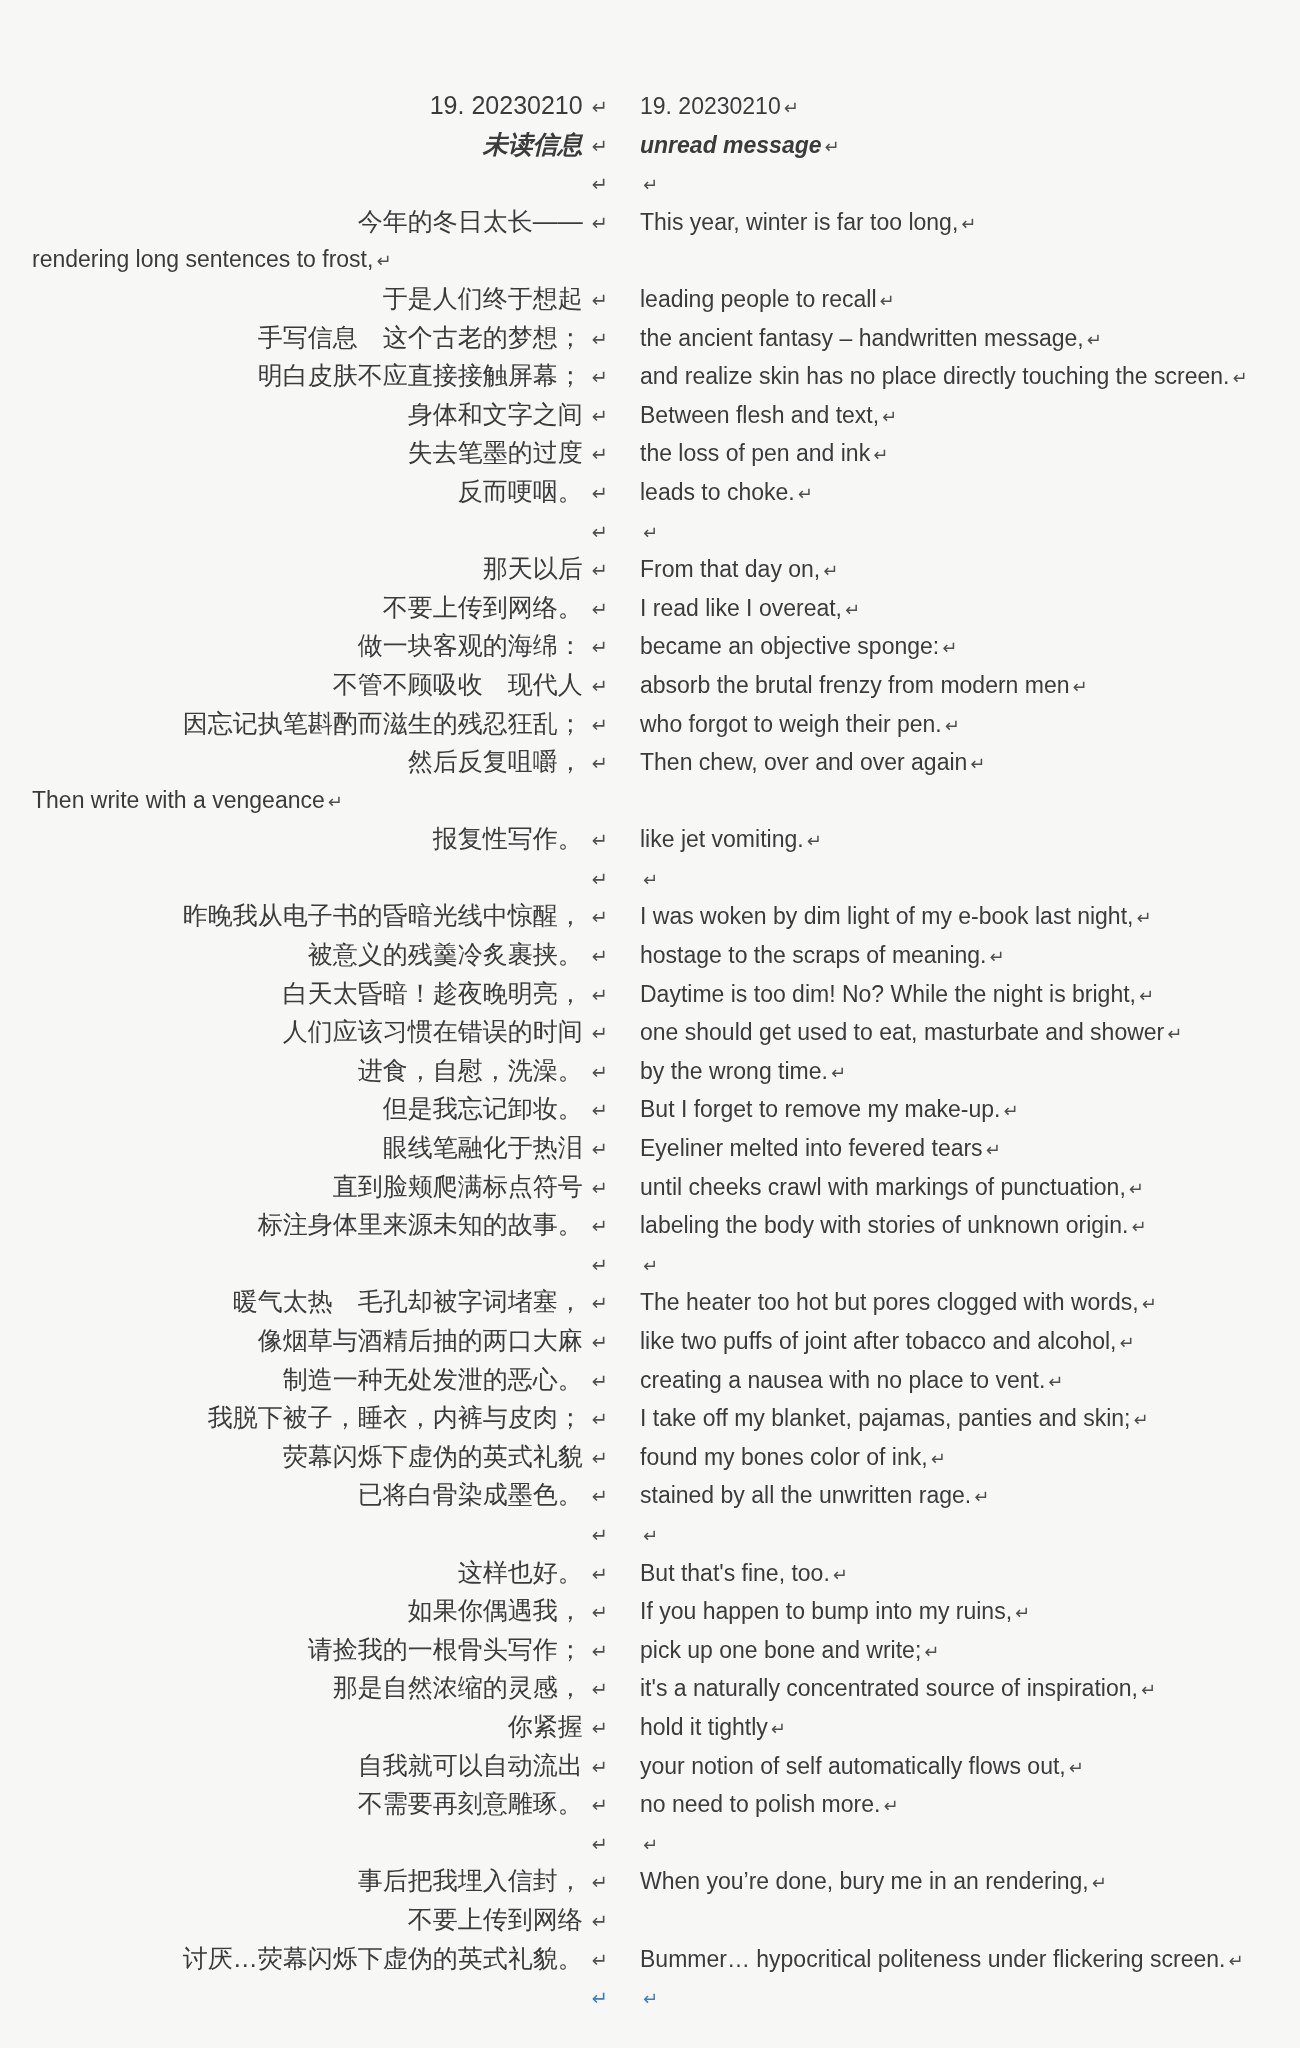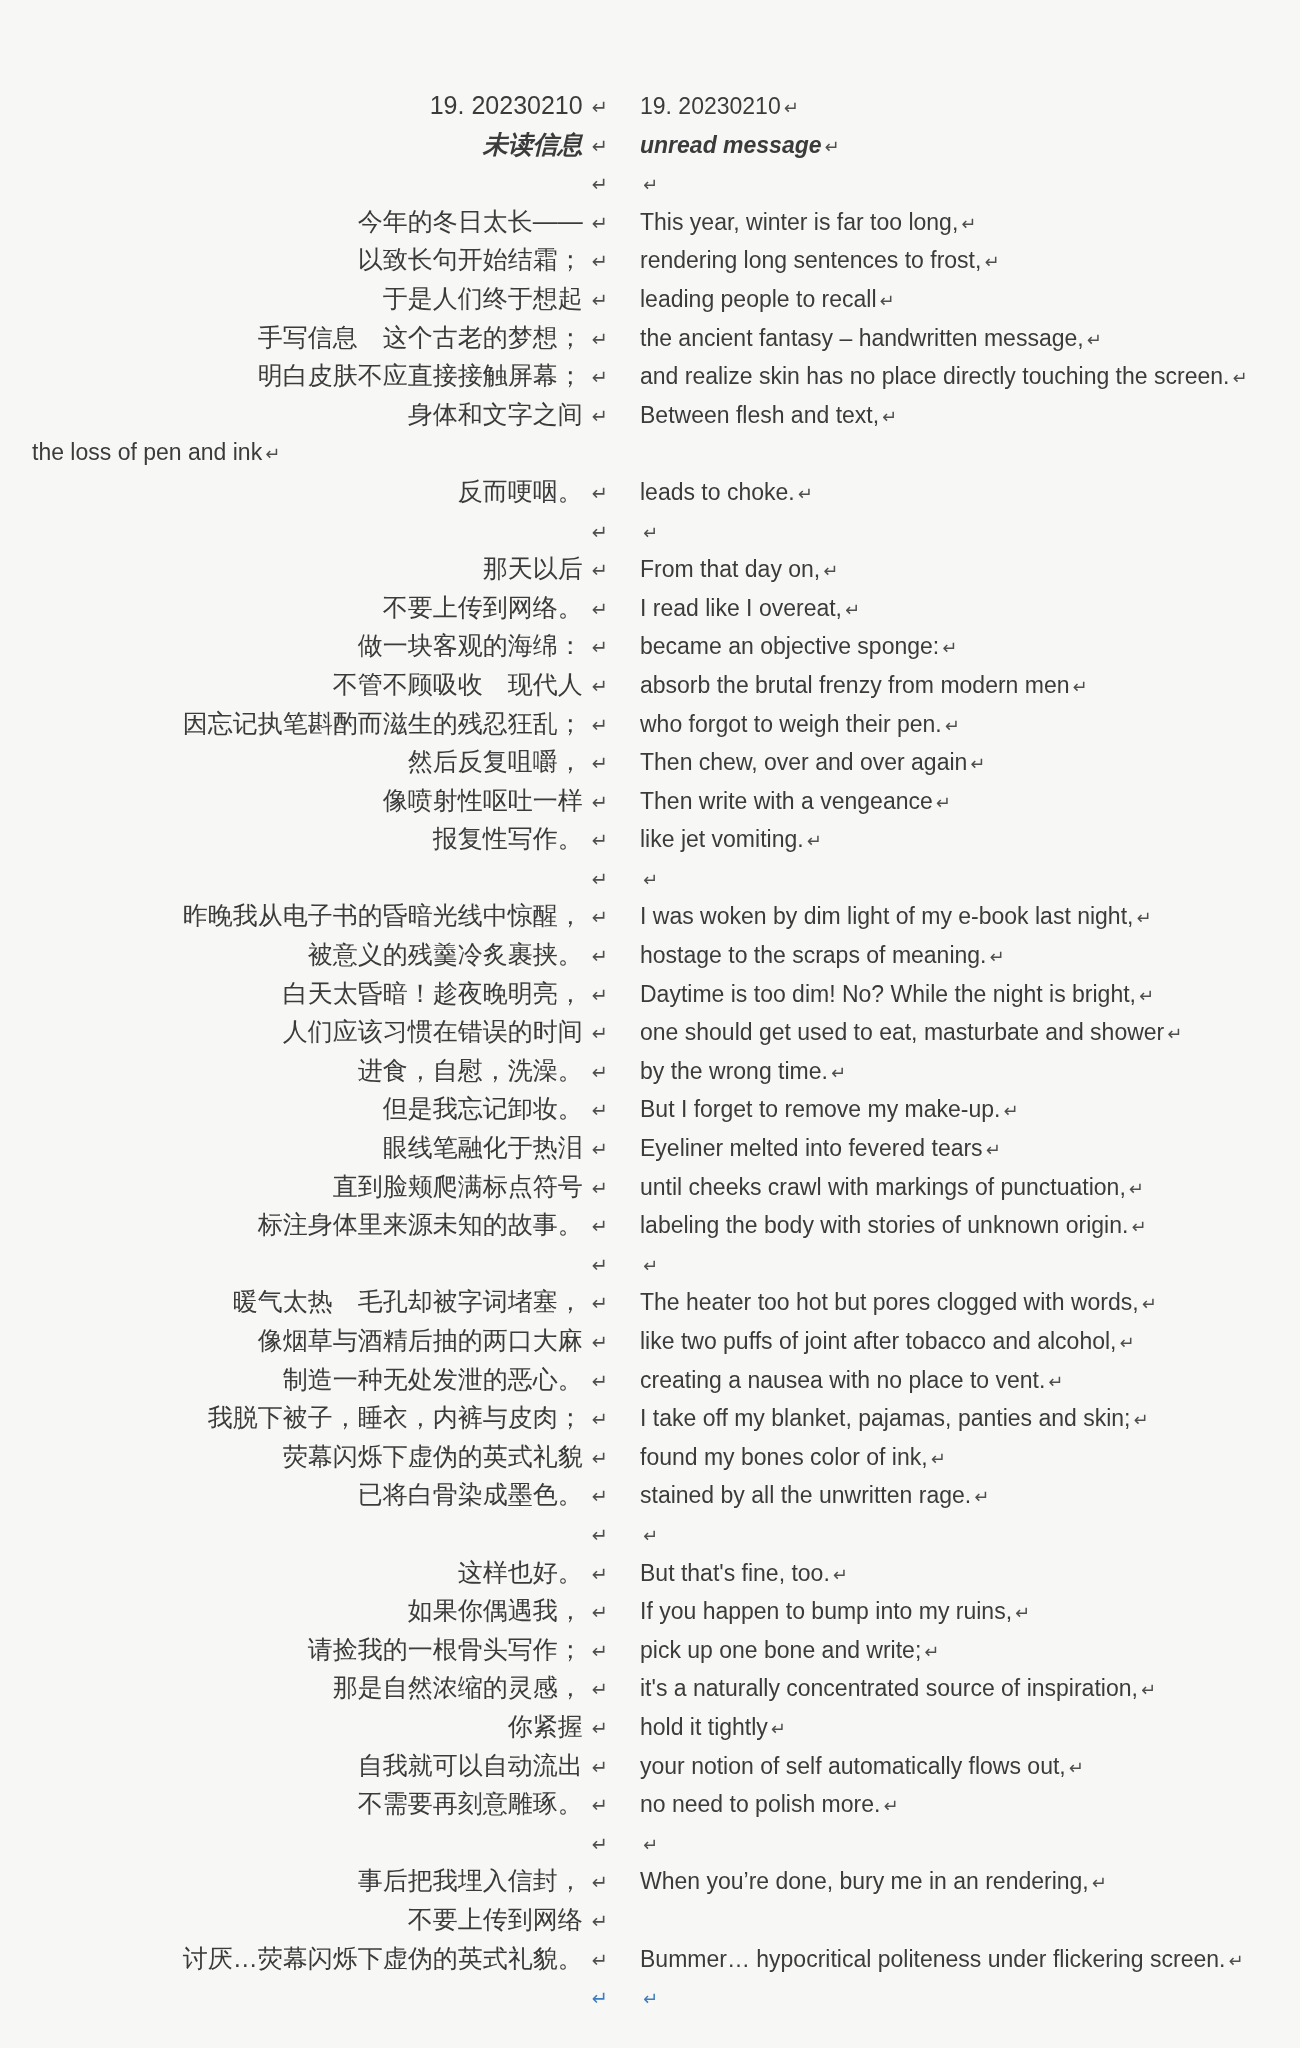--- a/index.html
+++ b/index.html
@@ -55,40 +55,40 @@
   </div>
       <div class="row blank">
     <div class="cell-zh"><span class="txt"></span><span class="mark">↵</span></div>
     <div class="cell-en"><span class="txt"></span><span class="mark">↵</span></div>
   </div>
       <div class="row normal">
     <div class="cell-zh"><span class="txt">今年的冬日太长——</span><span class="mark">↵</span></div>
     <div class="cell-en"><span class="txt">This year, winter is far too long,</span><span class="mark">↵</span></div>
   </div>
       <div class="row normal">
-    <div class="cell-zh"><span class="txt">以致长句开始结霜；</span><span class="mark">↵</span></div>
     <div class="cell-en"><span class="txt">rendering long sentences to frost,</span><span class="mark">↵</span></div>
   </div>
       <div class="row normal">
     <div class="cell-zh"><span class="txt">于是人们终于想起</span><span class="mark">↵</span></div>
     <div class="cell-en"><span class="txt">leading people to recall</span><span class="mark">↵</span></div>
   </div>
       <div class="row normal">
     <div class="cell-zh"><span class="txt">手写信息　这个古老的梦想；</span><span class="mark">↵</span></div>
     <div class="cell-en"><span class="txt">the ancient fantasy – handwritten message,</span><span class="mark">↵</span></div>
   </div>
       <div class="row normal">
     <div class="cell-zh"><span class="txt">明白皮肤不应直接接触屏幕；</span><span class="mark">↵</span></div>
     <div class="cell-en"><span class="txt">and realize skin has no place directly touching the screen.</span><span class="mark">↵</span></div>
   </div>
       <div class="row normal">
     <div class="cell-zh"><span class="txt">身体和文字之间</span><span class="mark">↵</span></div>
     <div class="cell-en"><span class="txt">Between flesh and text,</span><span class="mark">↵</span></div>
   </div>
       <div class="row normal">
+    <div class="cell-zh"><span class="txt">失去笔墨的过度</span><span class="mark">↵</span></div>
     <div class="cell-en"><span class="txt">the loss of pen and ink</span><span class="mark">↵</span></div>
   </div>
       <div class="row normal">
     <div class="cell-zh"><span class="txt">反而哽咽。</span><span class="mark">↵</span></div>
     <div class="cell-en"><span class="txt">leads to choke.</span><span class="mark">↵</span></div>
   </div>
       <div class="row blank">
     <div class="cell-zh"><span class="txt"></span><span class="mark">↵</span></div>
     <div class="cell-en"><span class="txt"></span><span class="mark">↵</span></div>
   </div>
@@ -110,21 +110,20 @@
   </div>
       <div class="row normal">
     <div class="cell-zh"><span class="txt">因忘记执笔斟酌而滋生的残忍狂乱；</span><span class="mark">↵</span></div>
     <div class="cell-en"><span class="txt">who forgot to weigh their pen.</span><span class="mark">↵</span></div>
   </div>
       <div class="row normal">
     <div class="cell-zh"><span class="txt">然后反复咀嚼，</span><span class="mark">↵</span></div>
     <div class="cell-en"><span class="txt">Then chew, over and over again</span><span class="mark">↵</span></div>
   </div>
       <div class="row normal">
-    <div class="cell-zh"><span class="txt">像喷射性呕吐一样</span><span class="mark">↵</span></div>
     <div class="cell-en"><span class="txt">Then write with a vengeance</span><span class="mark">↵</span></div>
   </div>
       <div class="row normal">
     <div class="cell-zh"><span class="txt">报复性写作。</span><span class="mark">↵</span></div>
     <div class="cell-en"><span class="txt">like jet vomiting.</span><span class="mark">↵</span></div>
   </div>
       <div class="row blank">
     <div class="cell-zh"><span class="txt"></span><span class="mark">↵</span></div>
     <div class="cell-en"><span class="txt"></span><span class="mark">↵</span></div>
   </div>

